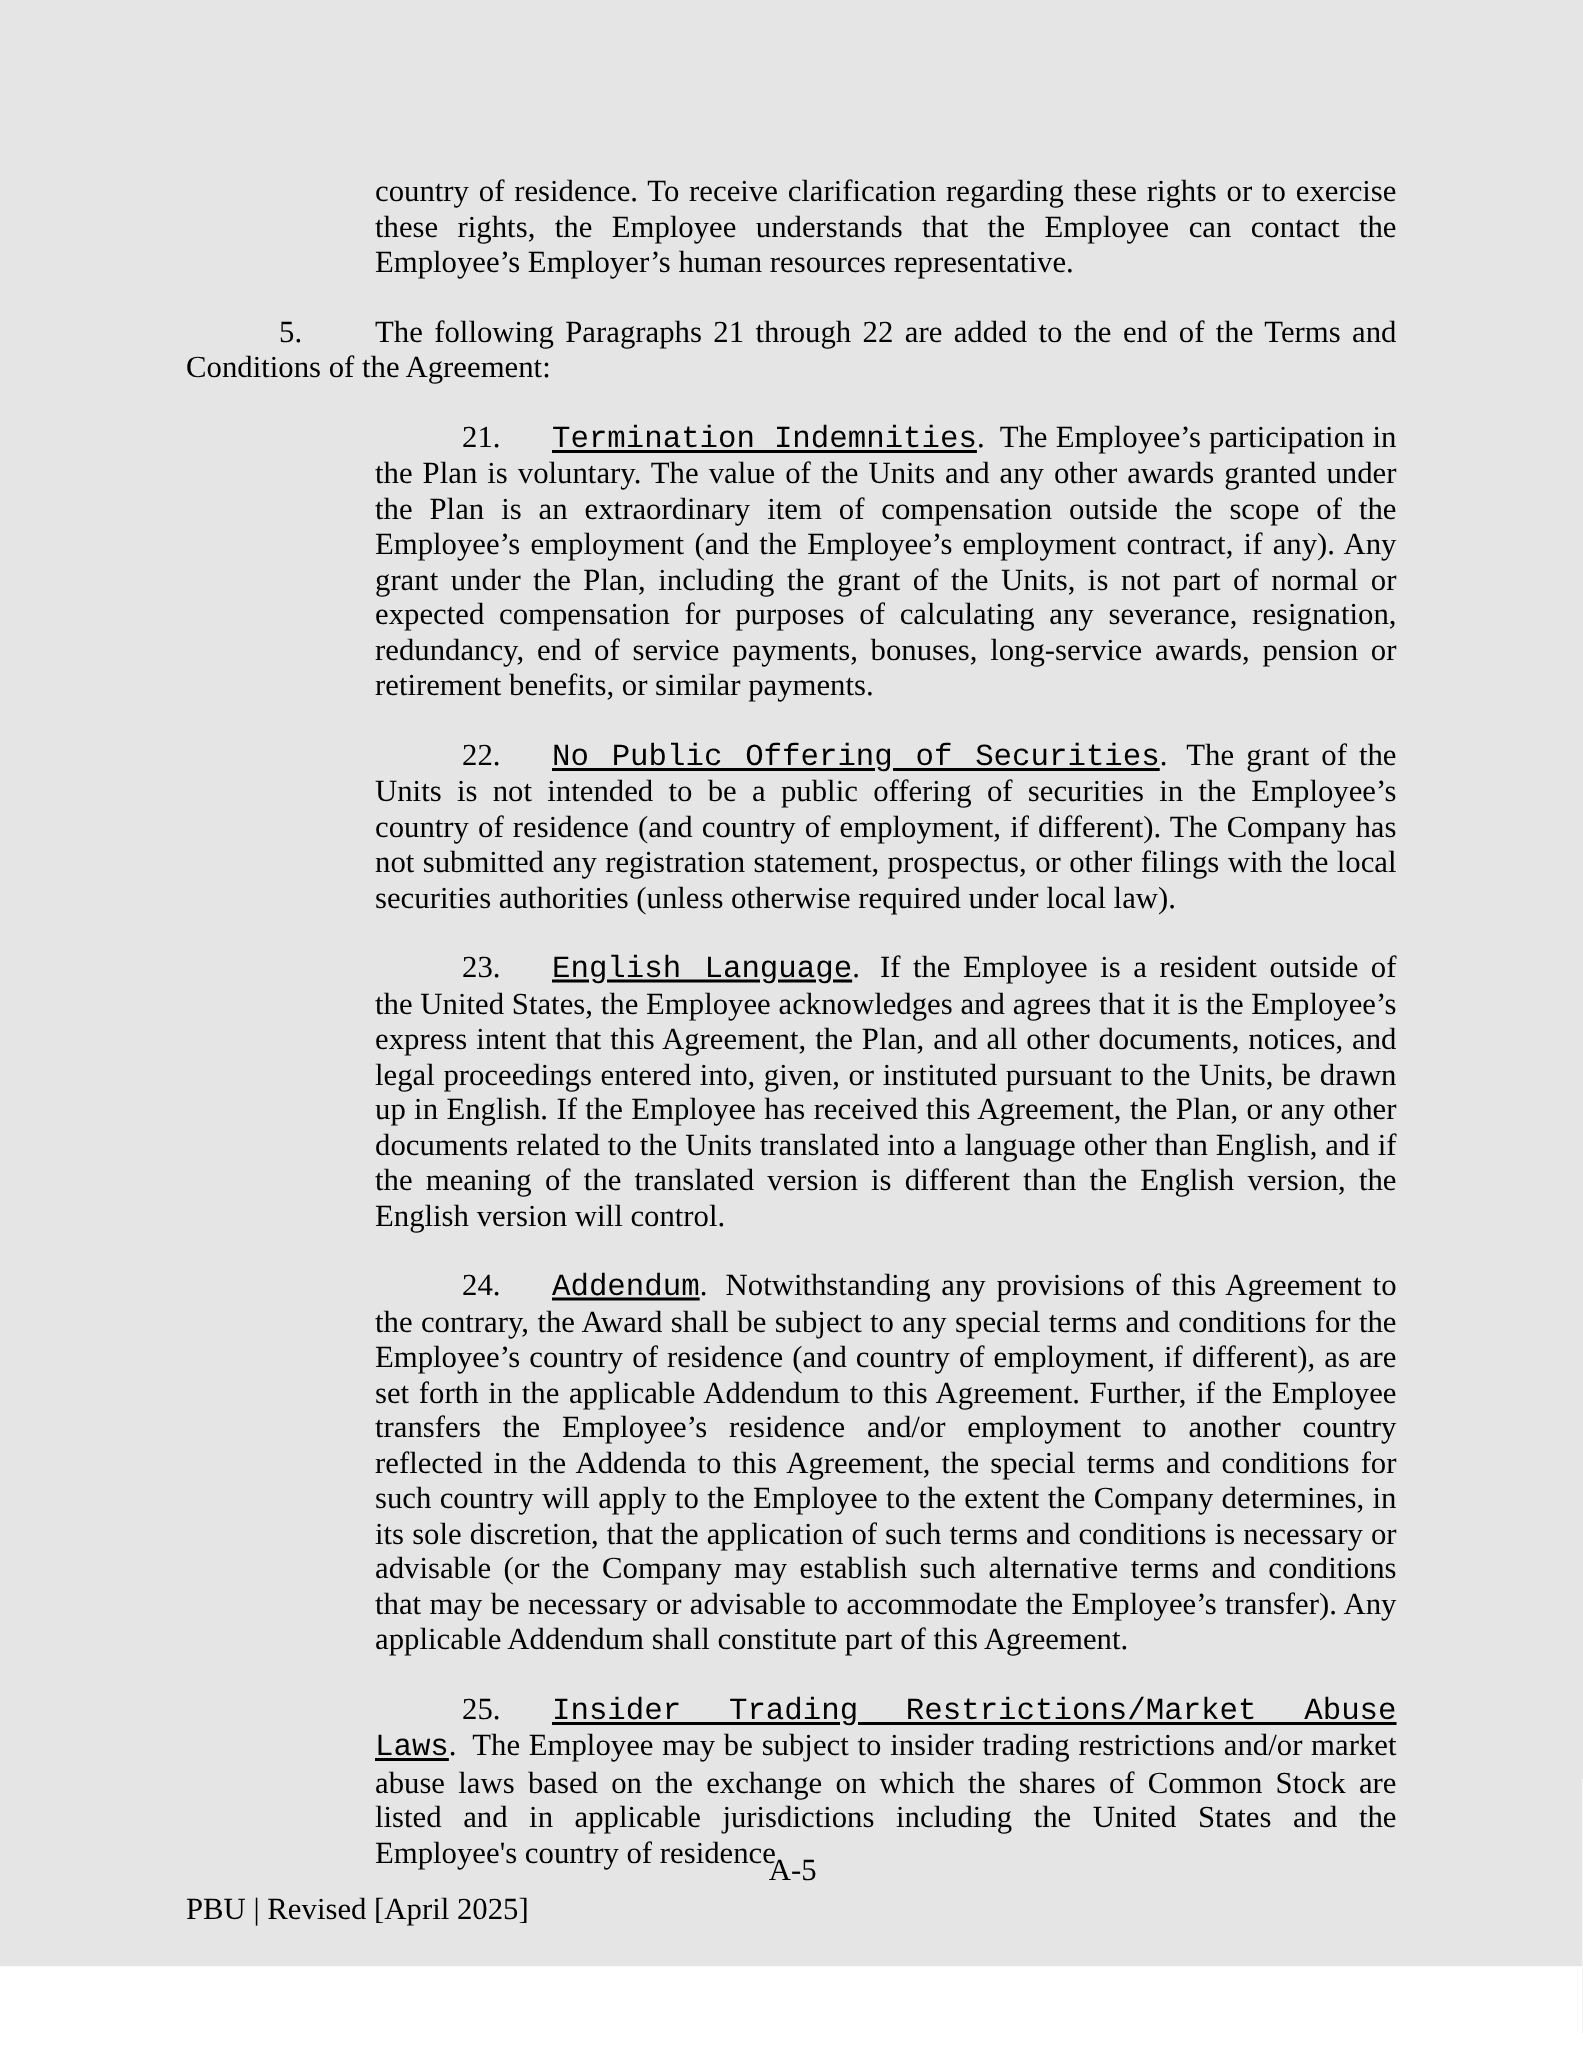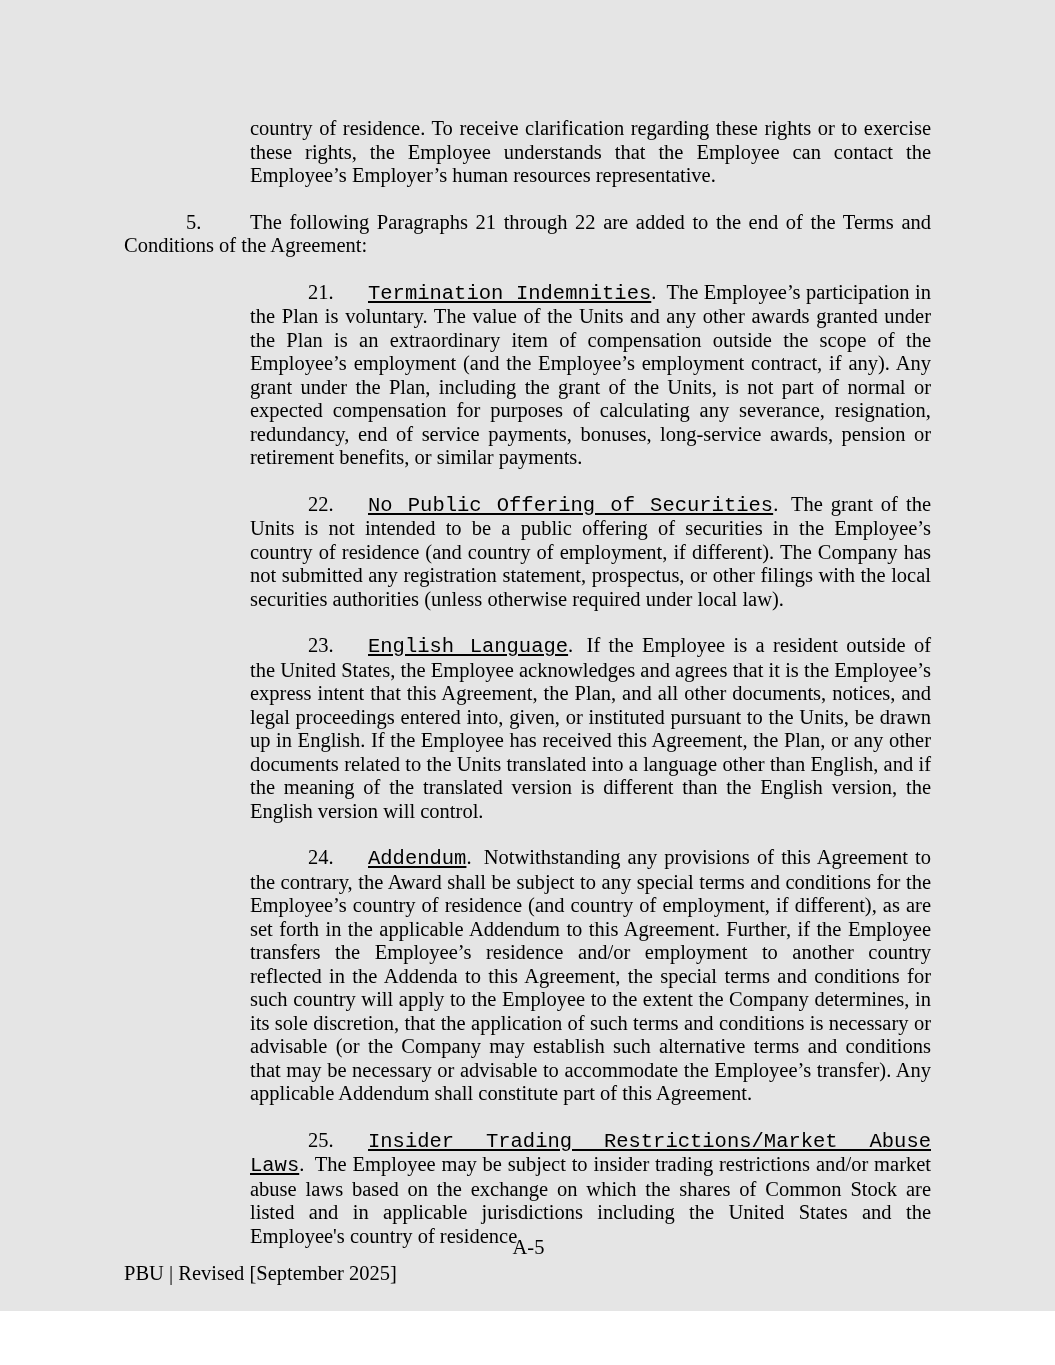--- a/index.html
+++ b/index.html
@@ -73,15 +73,15 @@
 
   <p class="para indented"><span class="tabnum sub-num">22.</span><span class="heading-underline">No Public Offering of Securities</span><span class="hdot">.</span> <span>The grant of the Units is not intended to be a public offering of securities in the Employee’s country of residence (and country of employment, if different).  The Company has not submitted any registration statement, prospectus, or other filings with the local securities authorities (unless otherwise required under local law).</span></p>
 
   <p class="para indented"><span class="tabnum sub-num">23.</span><span class="heading-underline">English Language</span><span class="hdot">.</span> <span>If the Employee is a resident outside of the United States, the Employee acknowledges and agrees that it is the Employee’s express intent that this Agreement, the Plan, and all other documents, notices, and legal proceedings entered into, given, or instituted pursuant to the Units, be drawn up in English.  If the Employee has received this Agreement, the Plan, or any other documents related to the Units translated into a language other than English, and if the meaning of the translated version is different than the English version, the English version will control.</span></p>
 
   <p class="para indented"><span class="tabnum sub-num">24.</span><span class="heading-underline">Addendum</span><span class="hdot">.</span> <span>Notwithstanding any provisions of this Agreement to the contrary, the Award shall be subject to any special terms and conditions for the Employee’s country of residence (and country of employment, if different), as are set forth in the applicable Addendum to this Agreement.  Further, if the Employee transfers the Employee’s residence and/or employment to another country reflected in the Addenda to this Agreement, the special terms and conditions for such country will apply to the Employee to the extent the Company determines, in its sole discretion, that the application of such terms and conditions is necessary or advisable (or the Company may establish such alternative terms and conditions that may be necessary or advisable to accommodate the Employee’s transfer).  Any applicable Addendum shall constitute part of this Agreement.</span></p>
 
   <p class="para indented"><span class="tabnum sub-num">25.</span><span class="heading-underline">Insider Trading Restrictions/Market Abuse Laws</span><span class="hdot">.</span> <span>The Employee may be subject to insider trading restrictions and/or market abuse laws based on the exchange on which the shares of Common Stock are listed and in applicable jurisdictions including the United States and the Employee's country of residence</span></p>
 
   <div class="footer-pagenum">A-5</div>
-  <div class="footer-doccode">PBU | Revised [September 2025]</div>
+  <div class="footer-doccode">PBU | Revised [April 2025]</div>
 
 </div>
 
 </body></html>

